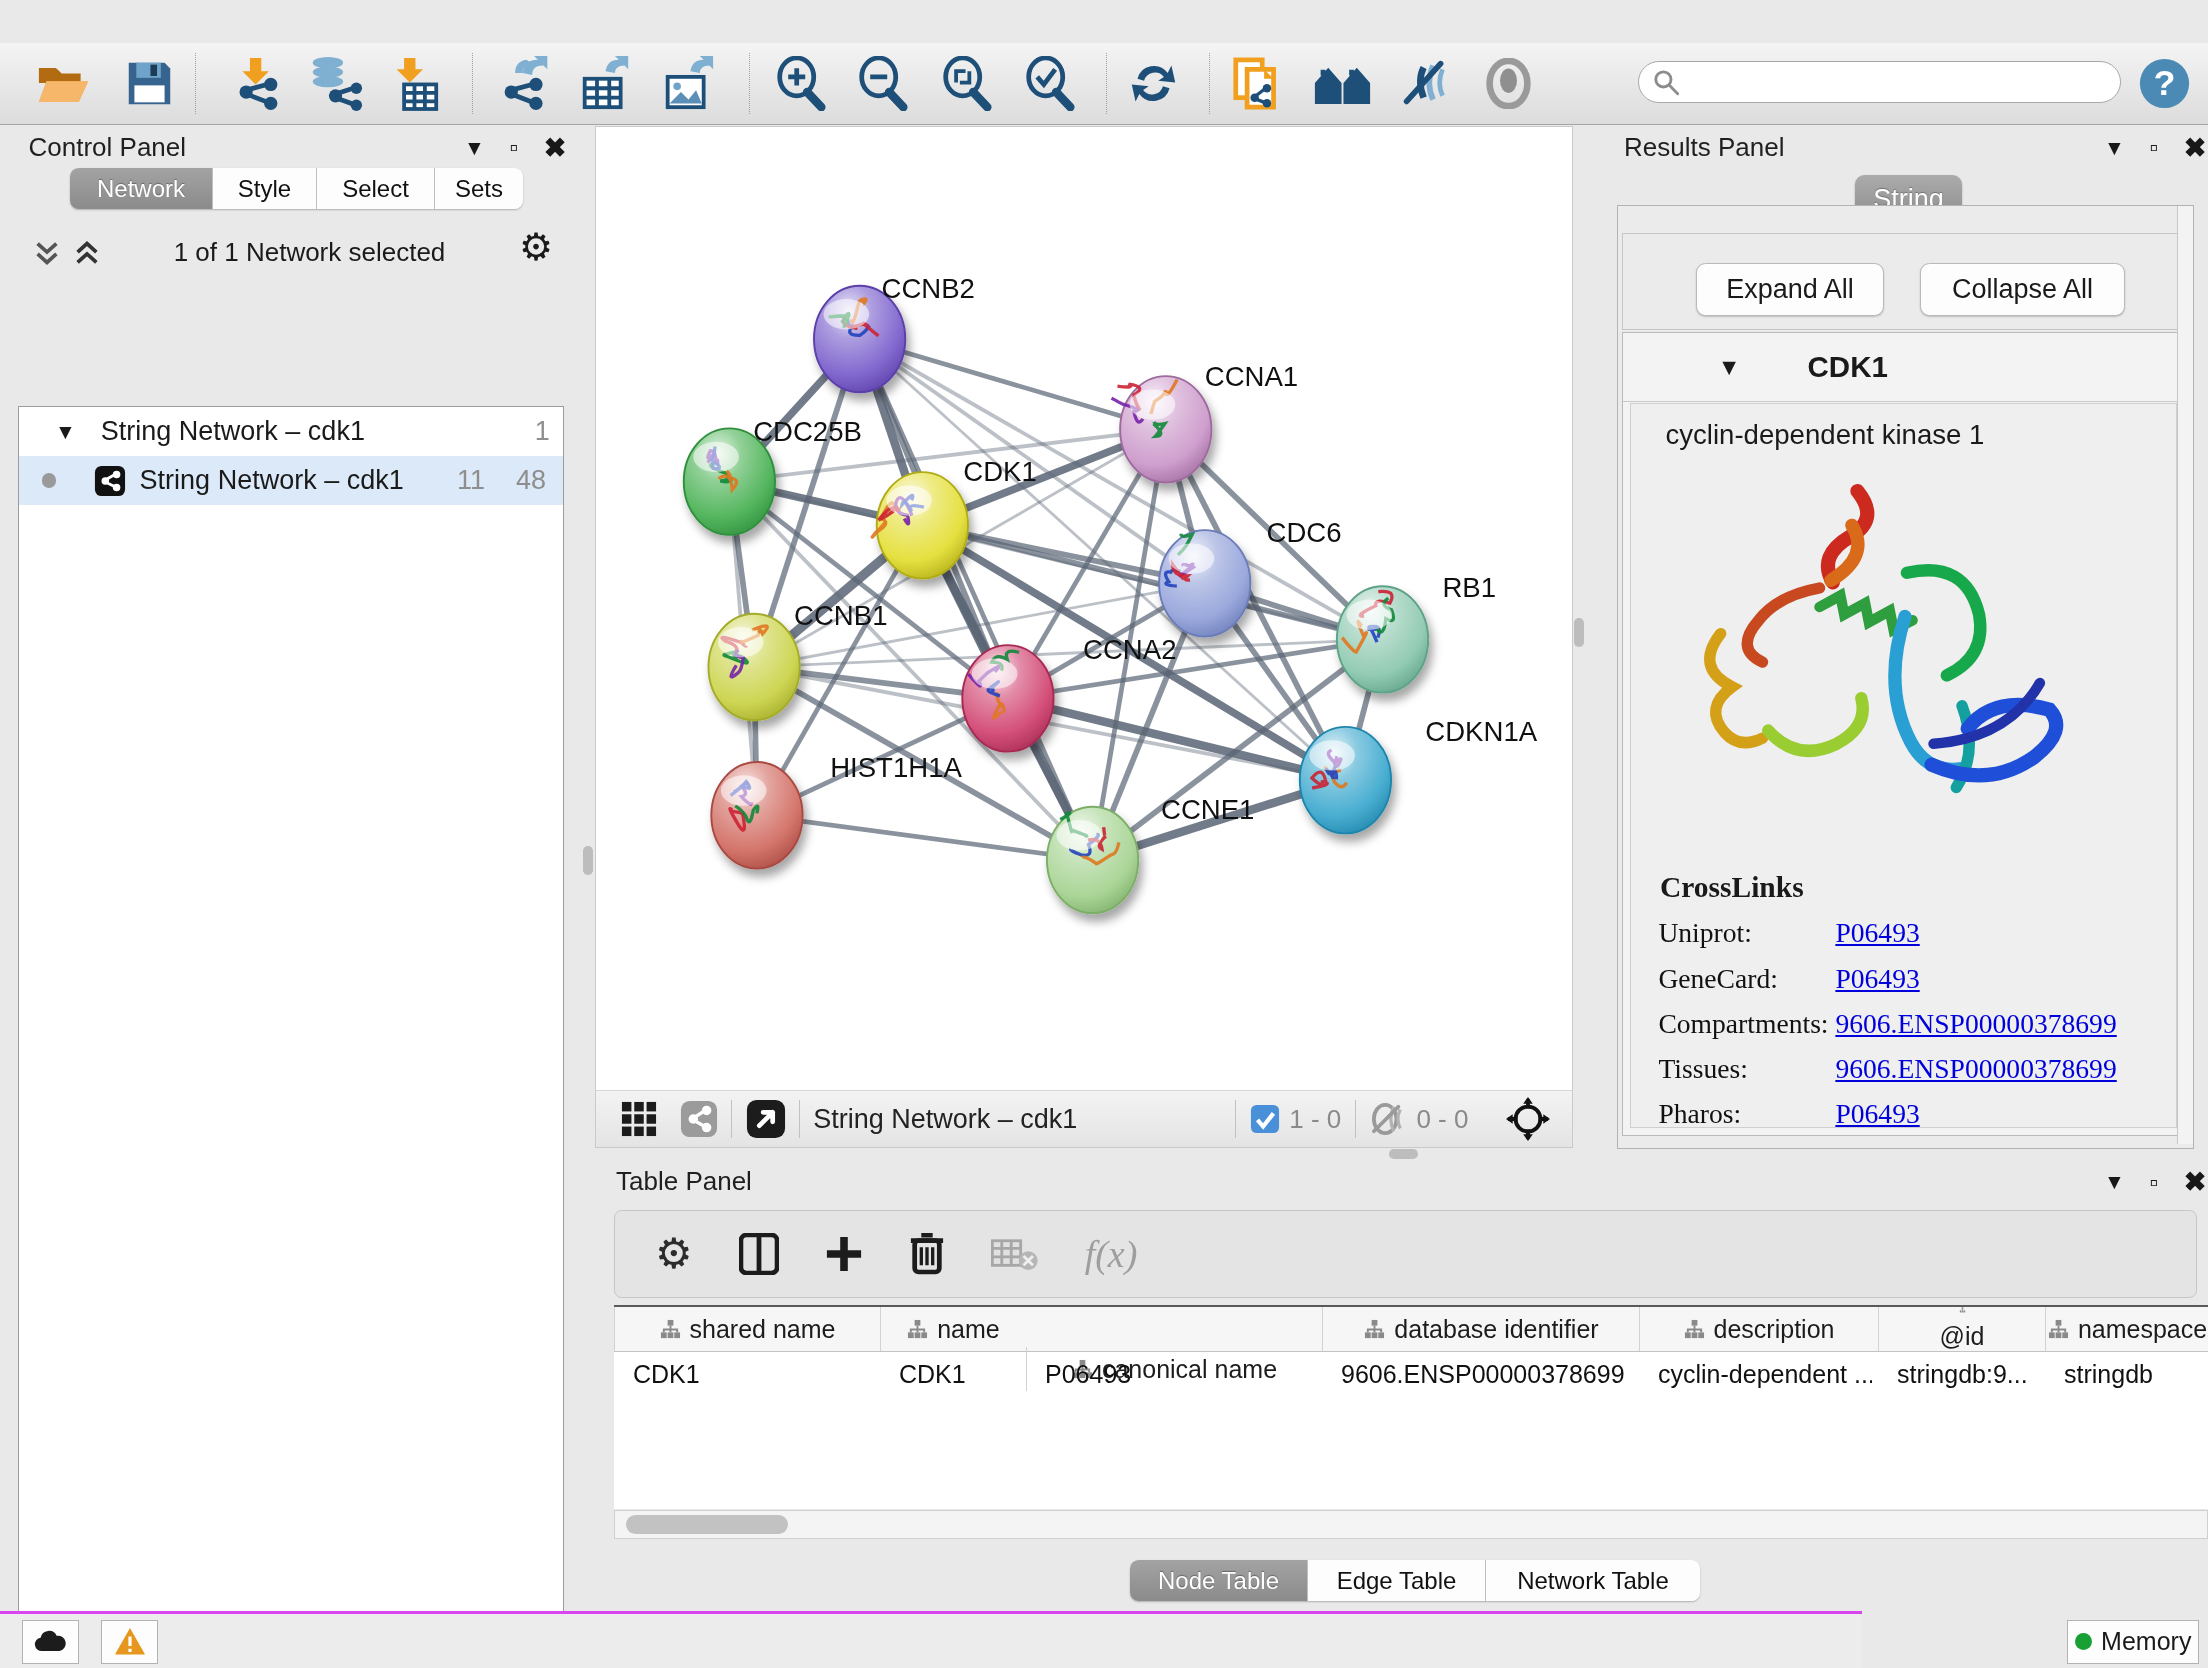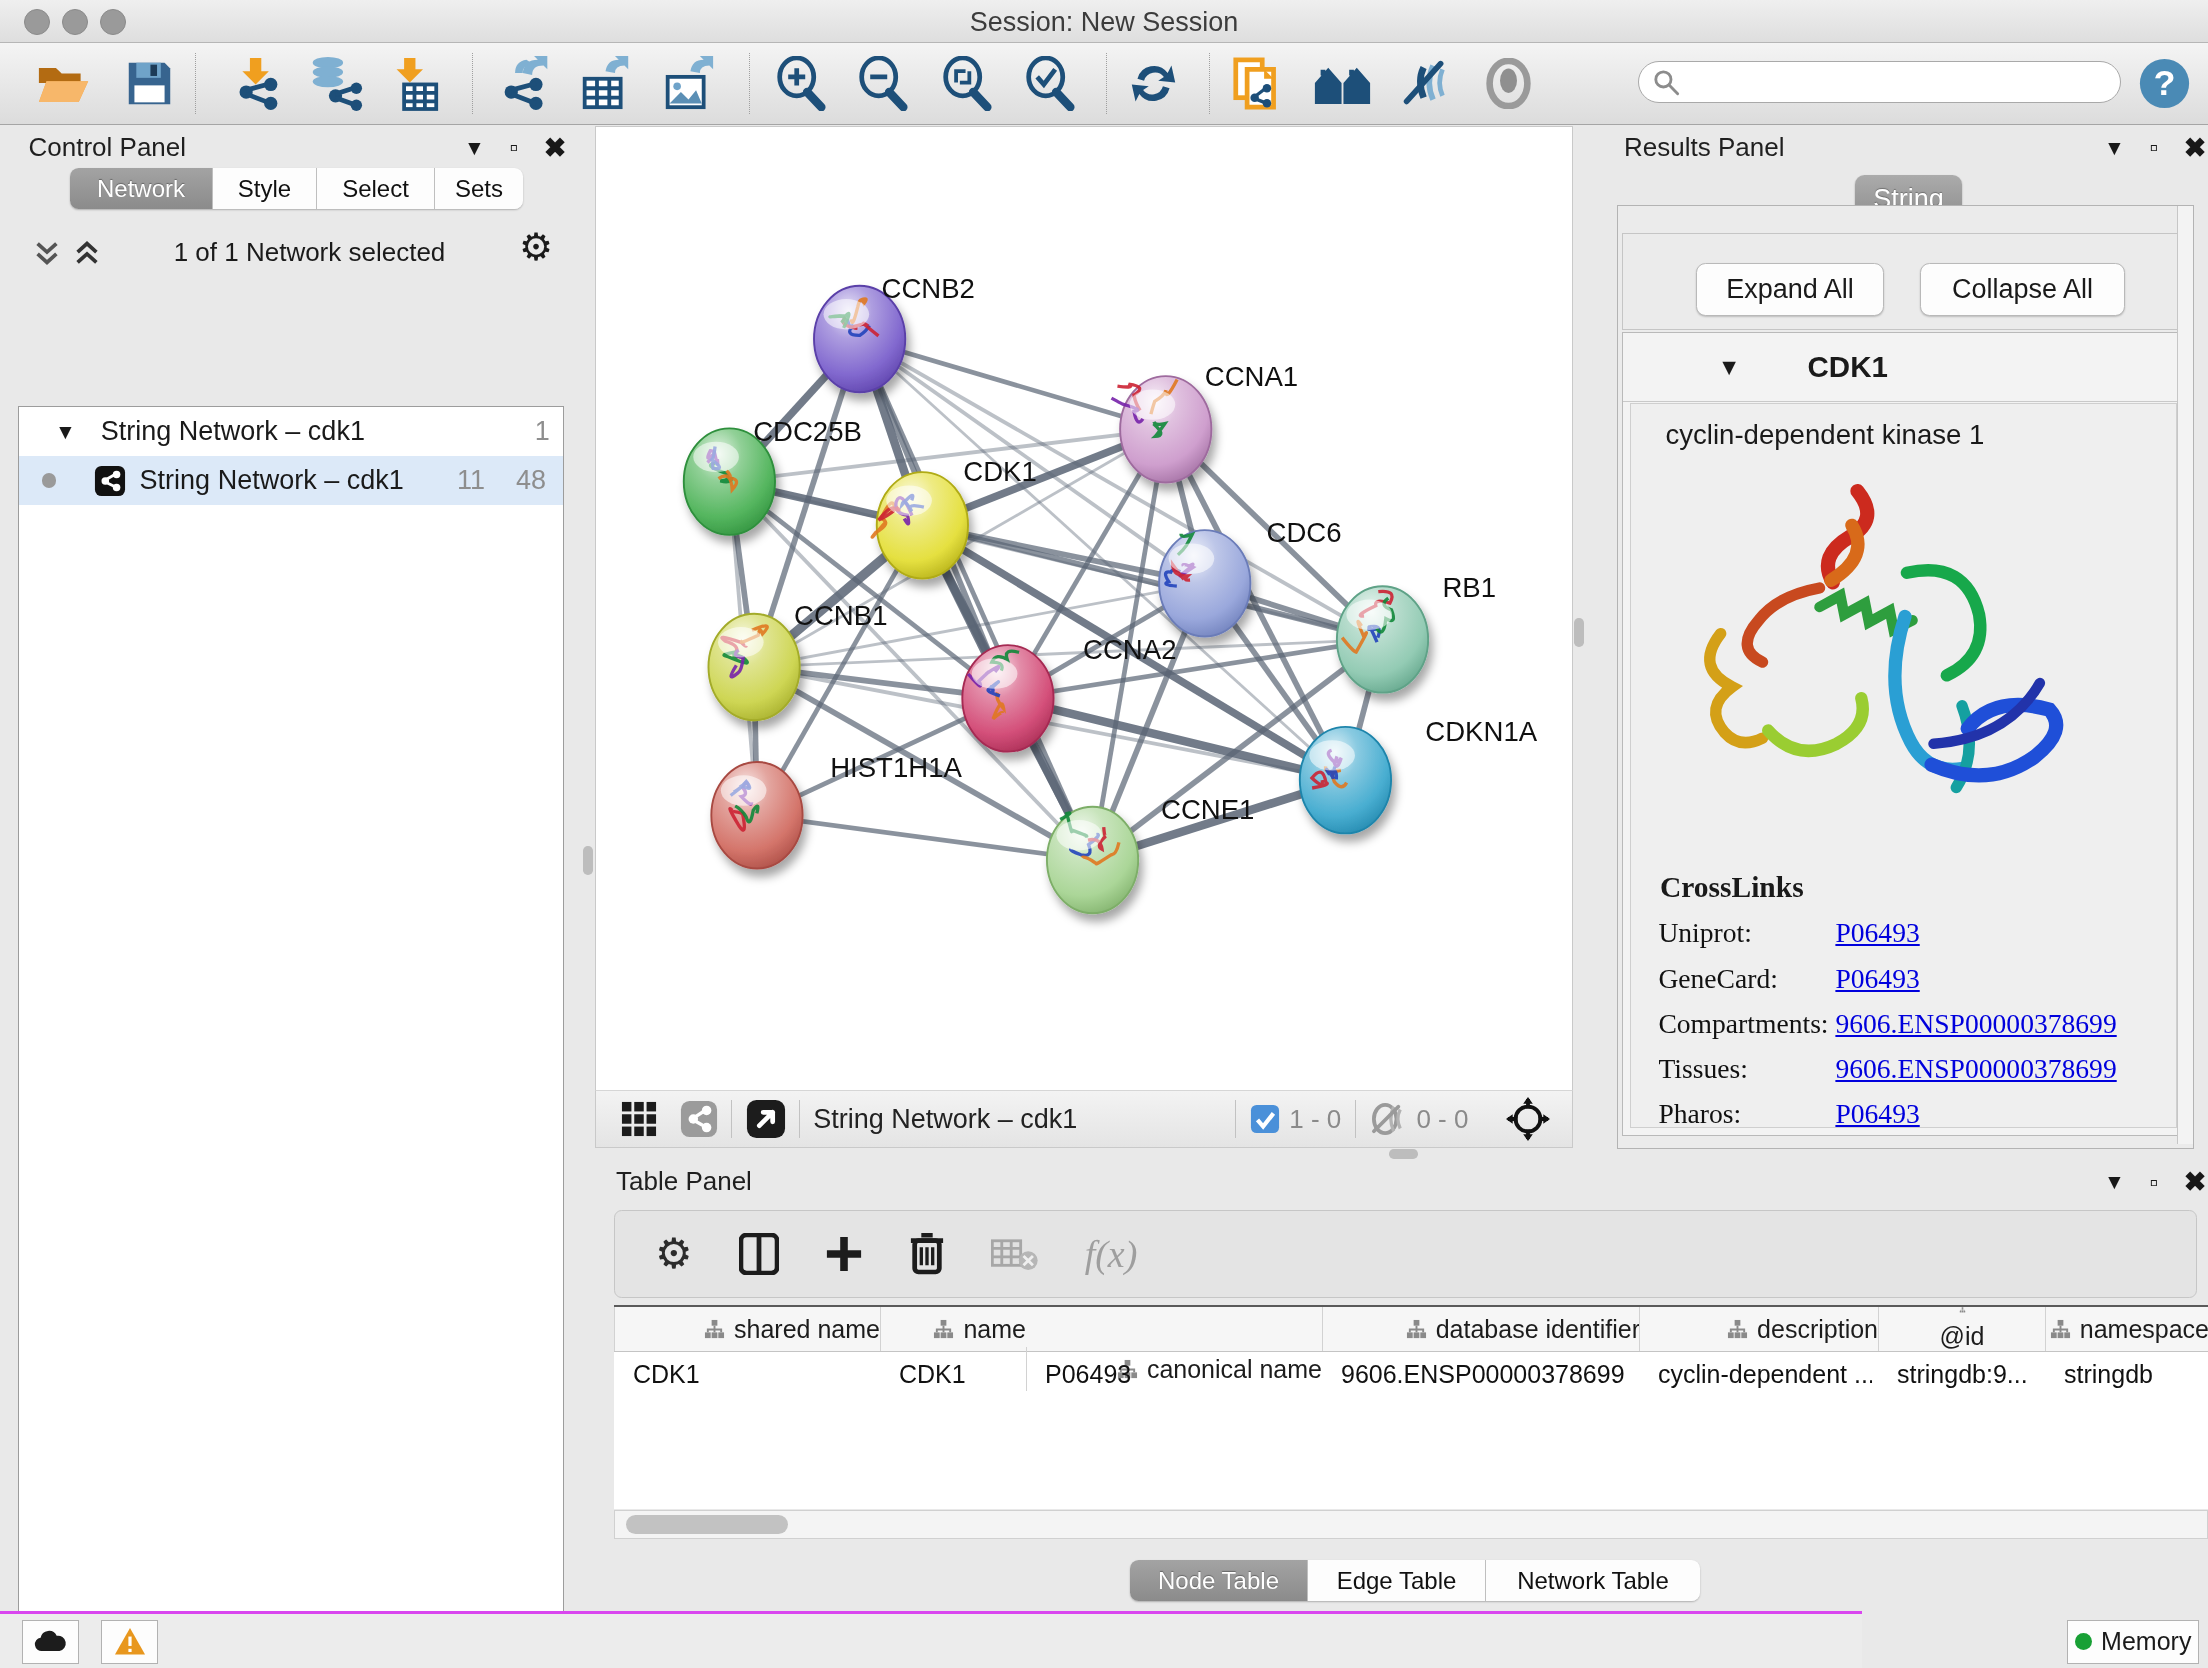--- a/index.html
+++ b/index.html
@@ -53,43 +53,37 @@
   #cdk1-inner{position:absolute;left:7.6px;top:70px;width:545px;height:723px;background:#efefef;border:1px solid #cfcfcf;overflow:hidden;}
   .serif{font-family:"Liberation Serif",serif;}
   .xl-row{display:flex;font-size:27.6px;margin:13.3px 0 13.3px 27px;}
   .xl-row .lbl{width:177px;color:#111;}
   .xl-row a{color:#0000dd;text-decoration:underline;}
   
   #tp-toolbox{left:614px;top:1210px;width:1583px;height:88px;background:#e4e4e4;border:1px solid #c6c6c6;border-radius:7.6px;
               display:flex;align-items:center;gap:46px;padding-left:40px;box-sizing:border-box;}
   #tbl{left:614px;top:1305px;width:1594px;height:202px;background:#fff;border-top:2.9px solid #5a5a5a;overflow:hidden;}
   .th-row{position:relative;height:44px;background:#f6f6f6;border-bottom:1.9px solid #c4c4c4;}
-  .th{position:absolute;top:0;height:44px;display:flex;align-items:center;justify-content:flex-end;gap:9px;
+  .th{position:absolute;top:0;height:44px;display:flex;align-items:center;justify-content:center;gap:9px;
       font-size:25px;color:#1c1c1c;border-left:1px solid #d2d2d2;box-sizing:border-box;overflow:hidden;white-space:nowrap;}
   .td{position:absolute;font-size:25px;color:#111;white-space:nowrap;overflow:hidden;}
   #hscroll{left:614px;top:1510px;width:1594px;height:28.5px;background:#f4f4f4;border:1px solid #d0d0d0;box-sizing:border-box;}
   #hthumb{position:absolute;left:11.4px;top:3.8px;width:162px;height:19px;background:#c2c2c2;border-radius:9.5px;}
   
   #statusbar{left:0;top:1611px;width:1840px;height:57px;background:#ececec;border-top:3px solid #d946ef;padding-left:22px;}
   .sbtn{position:absolute;top:5.7px;height:42px;background:#fdfdfd;border:1.9px solid #b2b2b2;display:flex;
         align-items:center;justify-content:center;}
   svg{display:block;}
   .dis{opacity:.42;}
 </style>
 </head>
 <body>
 
 <div id="win">
 
-  <div id="titlebar" class="abs">
-    <div class="traffic" style="left:24px"></div>
-    <div class="traffic" style="left:62px"></div>
-    <div class="traffic" style="left:100px"></div>
-    <div id="title-text">Session: New Session</div>
-  </div>
 
   <div id="toolbar" class="abs">
     <div class="tbtn" style="left:35px">
       <svg width="55" height="48" viewBox="0 0 58 50">
         <path d="M2 8 h18 l6 6 h20 v10 H2z" fill="#b36b12"></path>
         <path d="M2 8 v36 l8-22 h44 l-10 22 H2z" fill="#f2a649"></path>
         <path d="M2 44 l8-22 h44 l-10 22z" fill="#f7b76a"></path>
       </svg>
     </div>
     <div class="tbtn" style="left:120px">

